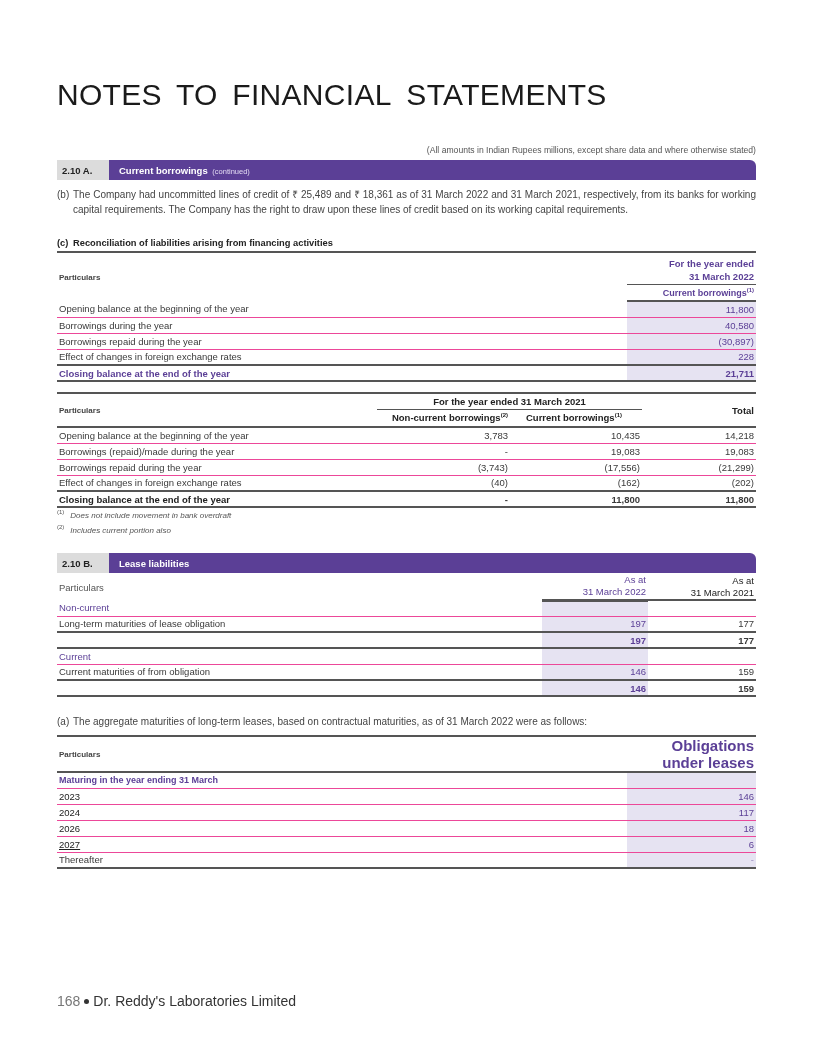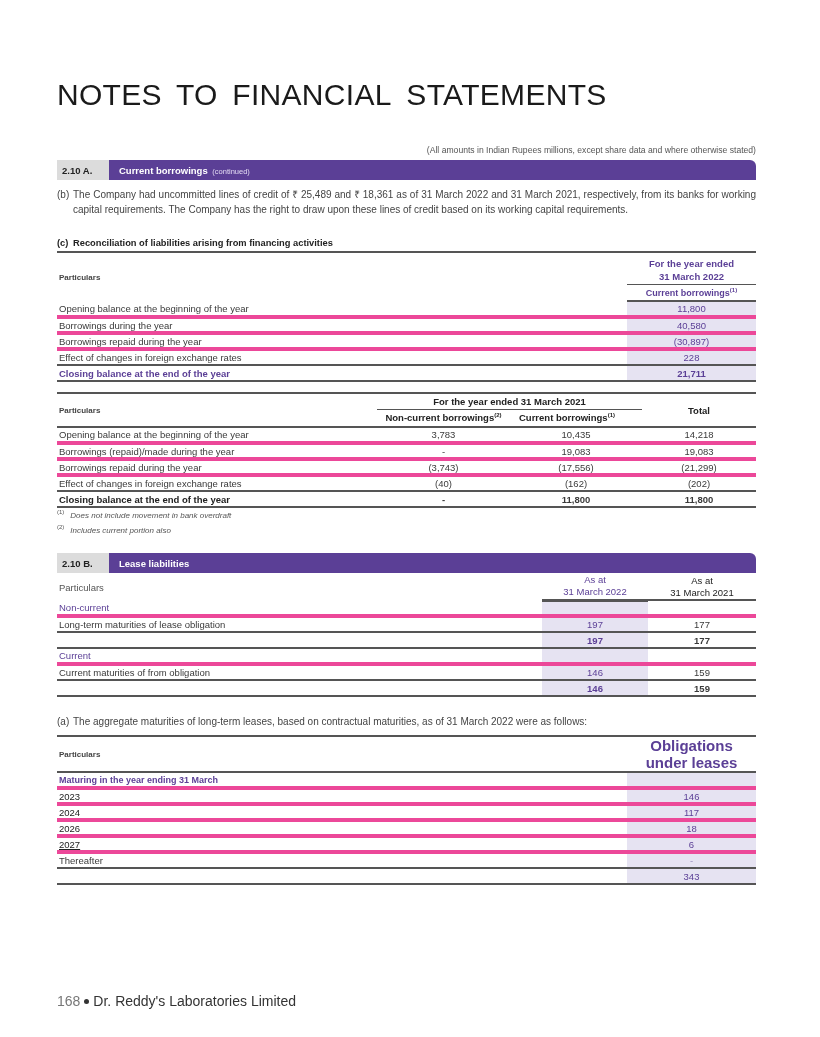--- a/index.html
+++ b/index.html
@@ -17,26 +17,26 @@
   .sec-title { flex: 1; background: #5b3f96; color: #fff; font-size: 9.5px; font-weight: 700; padding: 5px 10px 0 10px; border-top-right-radius: 6px; }
   .sec-title .cont { font-weight: 400; font-size: 7.5px; color: #e2daf2; margin-left: 2px; }
 
   .para { position: absolute; left: 0; width: 699px; font-size: 10px; line-height: 15px; color: #444; display: flex; }
   .para .lbl { width: 16px; flex: none; }
   .para .txt { flex: 1; text-align: justify; }
   .para.bold .txt, .para.bold .lbl { font-weight: 700; color: #222; font-size: 9.3px; }
 
   table { border-collapse: collapse; position: absolute; left: 0; width: 699px; font-size: 9.5px; }
   td, th { padding: 0 2px; height: 16px; vertical-align: middle; font-weight: 400; }
-  .num { text-align: center; }
+  .num { text-align: right; }
   .shade { background: #e6e3f2; }
   .purple { color: #5b3f96; }
   .bold { font-weight: 700; }
   .hdr-sm { font-size: 8px; font-weight: 700; color: #444; }
-  tr.rule td { border-bottom: 4px solid #ec4899; }
+  tr.rule td { border-bottom: 1px solid #ec4899; }
   tr.thick td { border-bottom: 2px solid #555; }
   .top-rule { border-top: 2px solid #555; }
   sup { font-size: 6px; }
 
   .fn { position: absolute; left: 0; font-size: 8px; font-style: italic; color: #555; }
   .fn sup { font-style: normal; margin-right: 6px; }
 
   .footer { position: absolute; left: 0; top: 993px; font-size: 14px; color: #333; }
   .footer .pg { color: #777; }
   .footer .dot { display: inline-block; width: 5px; height: 5px; background: #333; border-radius: 50%; vertical-align: middle; margin: 0 4px 2px 4px; }
@@ -259,23 +259,19 @@
       <td class="num shade purple">18</td>
     </tr>
     <tr class="rule">
       <td style="color:#222;text-decoration:underline;">2027</td>
       <td class="num shade purple">6</td>
     </tr>
     <tr class="thick">
       <td>Thereafter</td>
       <td class="num shade purple" style="color:#9a90c0;">-</td>
     </tr>
-    <tr class="thick">
-      <td></td>
-      <td class="num shade purple">343</td>
-    </tr>
   </tbody>
     </table>
 
   <div class="footer">
     <span class="pg">168</span><span class="dot"></span><span>Dr. Reddy's Laboratories Limited</span>
   </div>
 </div>
 
 </body></html>

